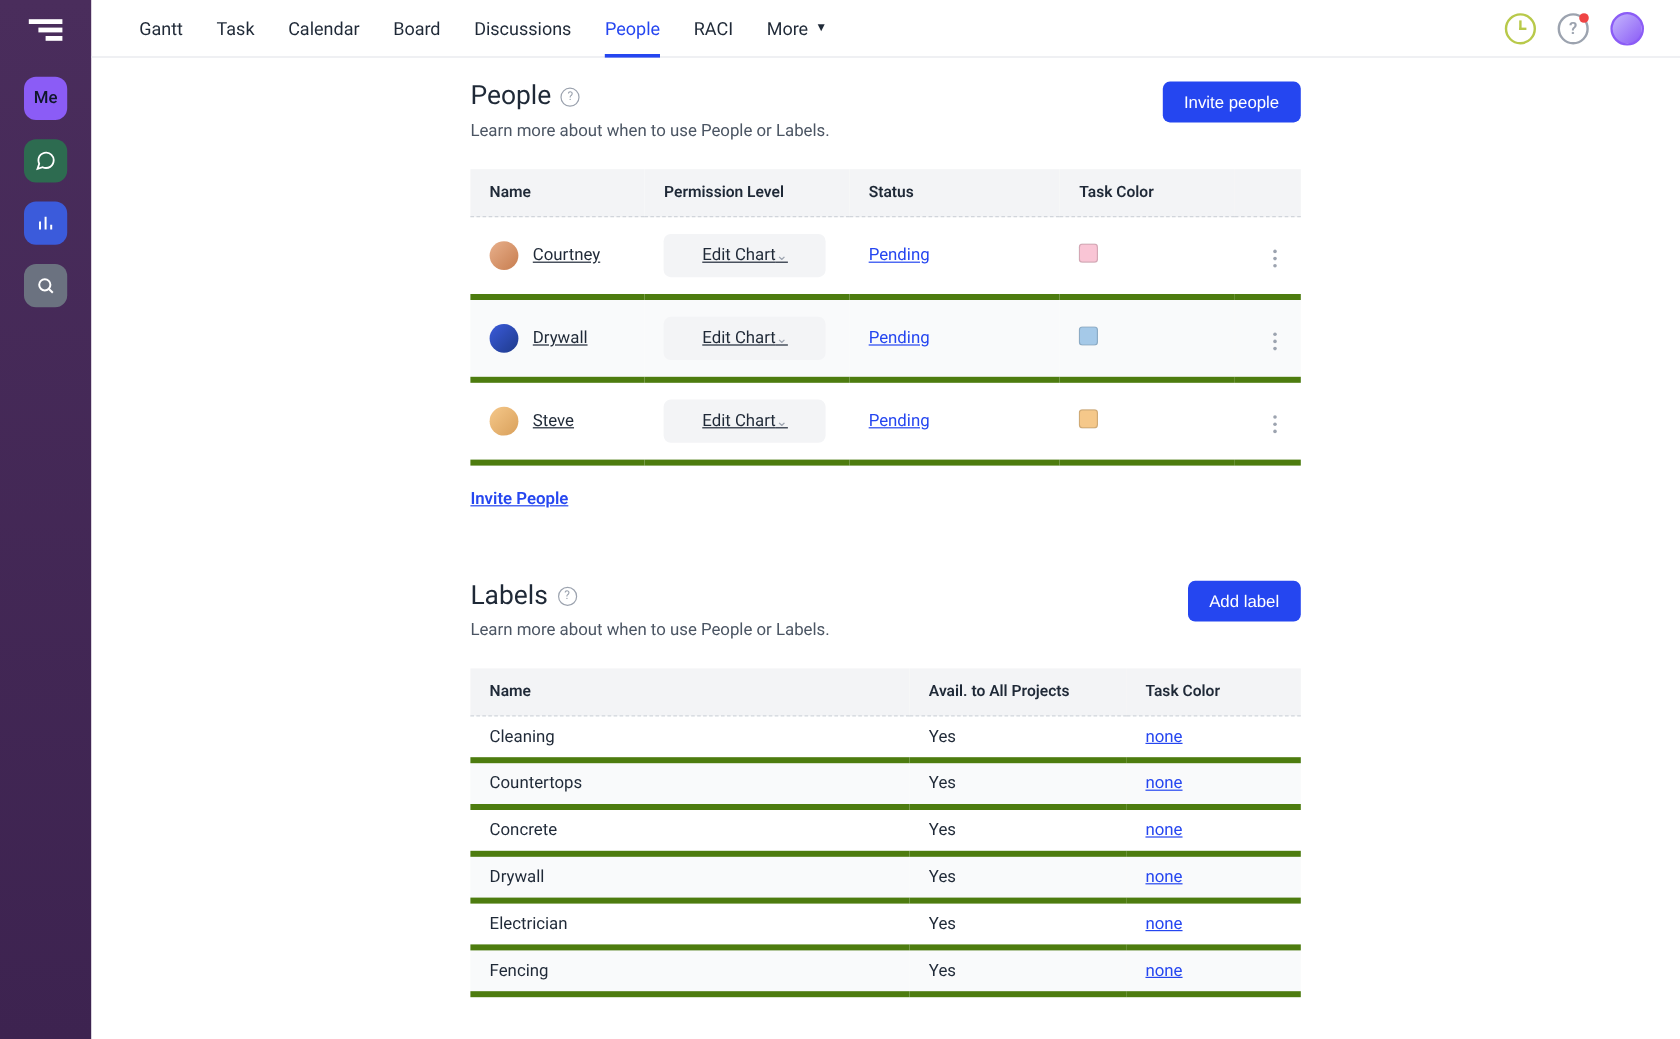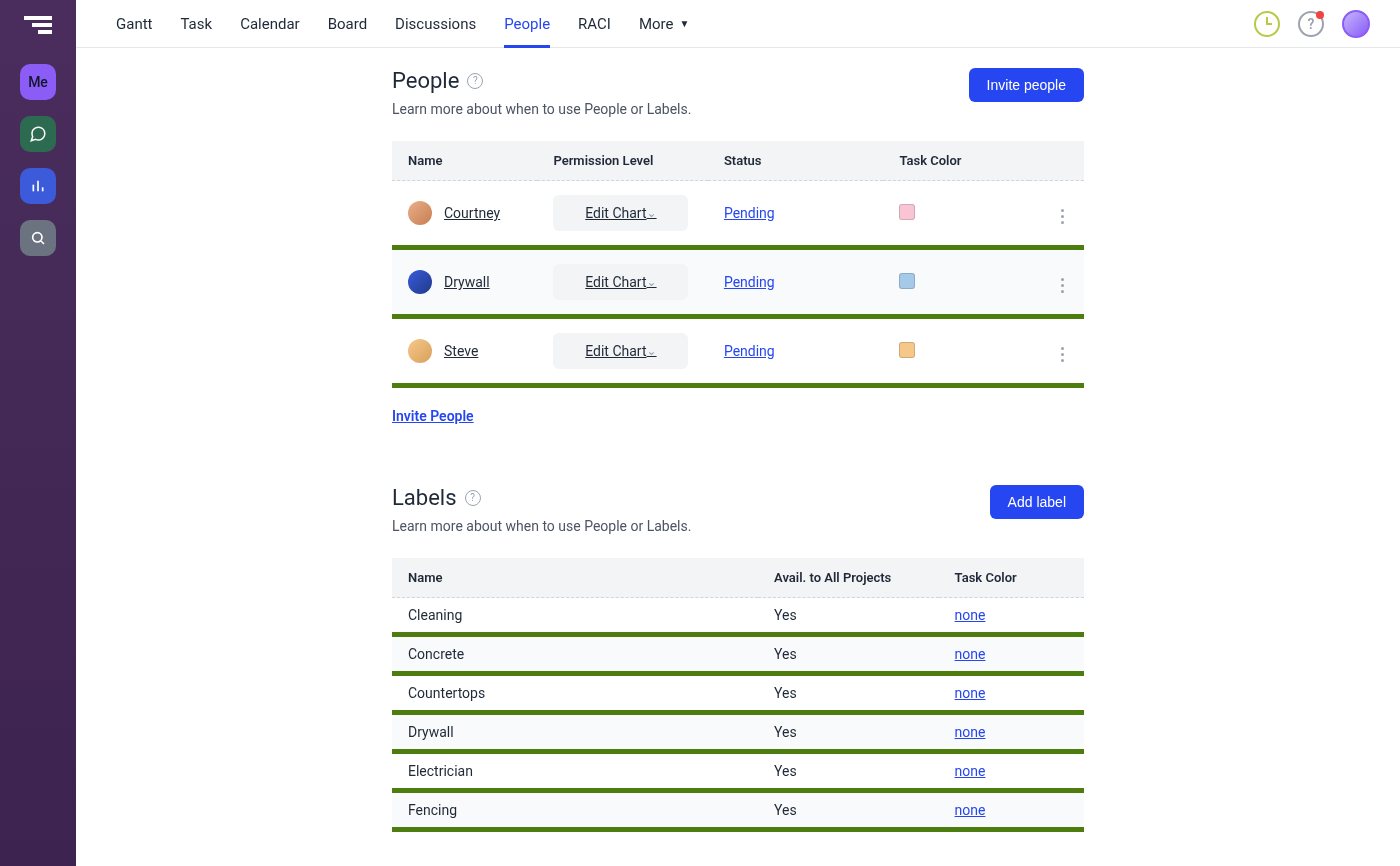--- a/index.html
+++ b/index.html
@@ -249,26 +249,26 @@
                 <th>Task Color</th>
               </tr>
             </thead>
           <tbody id="labels-body">
               <tr>
                 <td><span>Cleaning</span></td>
                 <td><span>Yes</span></td>
                 <td><span class="none-link">none</span></td>
               </tr>
               <tr>
+                <td><span>Countertops</span></td>
+                <td><span>Yes</span></td>
+                <td><span class="none-link">none</span></td>
+              </tr>
+              <tr>
                 <td><span>Concrete</span></td>
-                <td><span>Yes</span></td>
-                <td><span class="none-link">none</span></td>
-              </tr>
-              <tr>
-                <td><span>Countertops</span></td>
                 <td><span>Yes</span></td>
                 <td><span class="none-link">none</span></td>
               </tr>
               <tr>
                 <td><span>Drywall</span></td>
                 <td><span>Yes</span></td>
                 <td><span class="none-link">none</span></td>
               </tr>
               <tr>
                 <td><span>Electrician</span></td>

